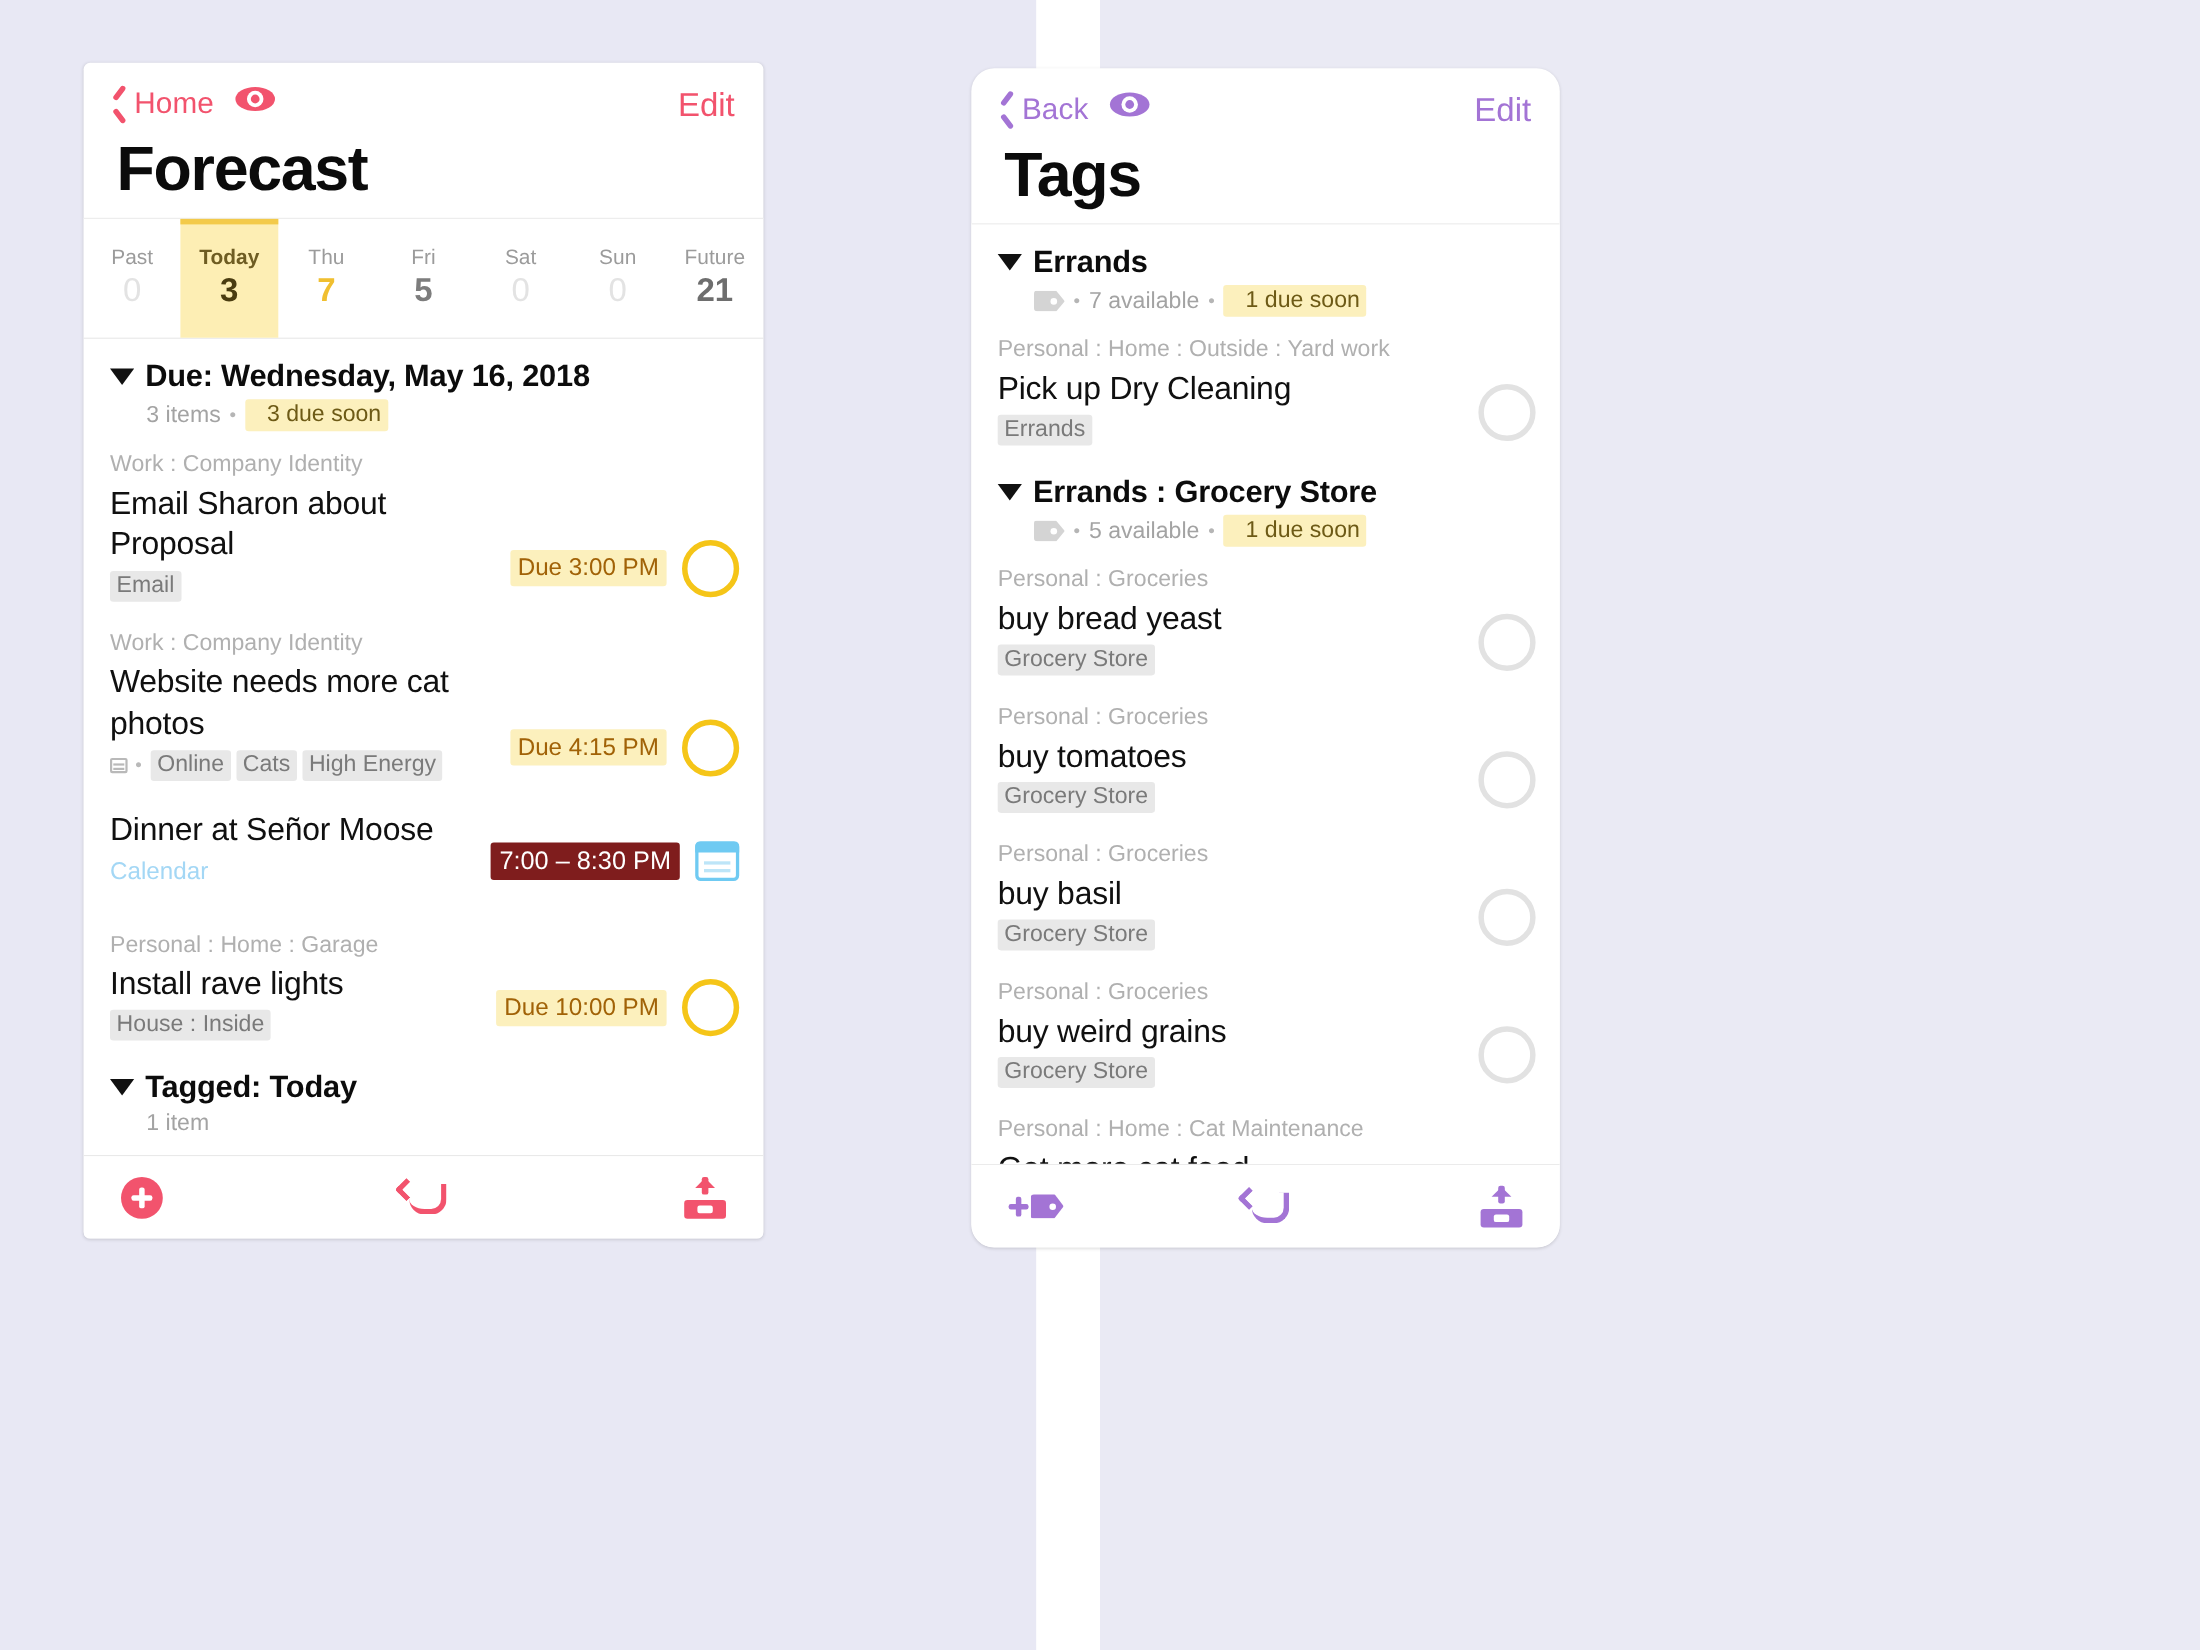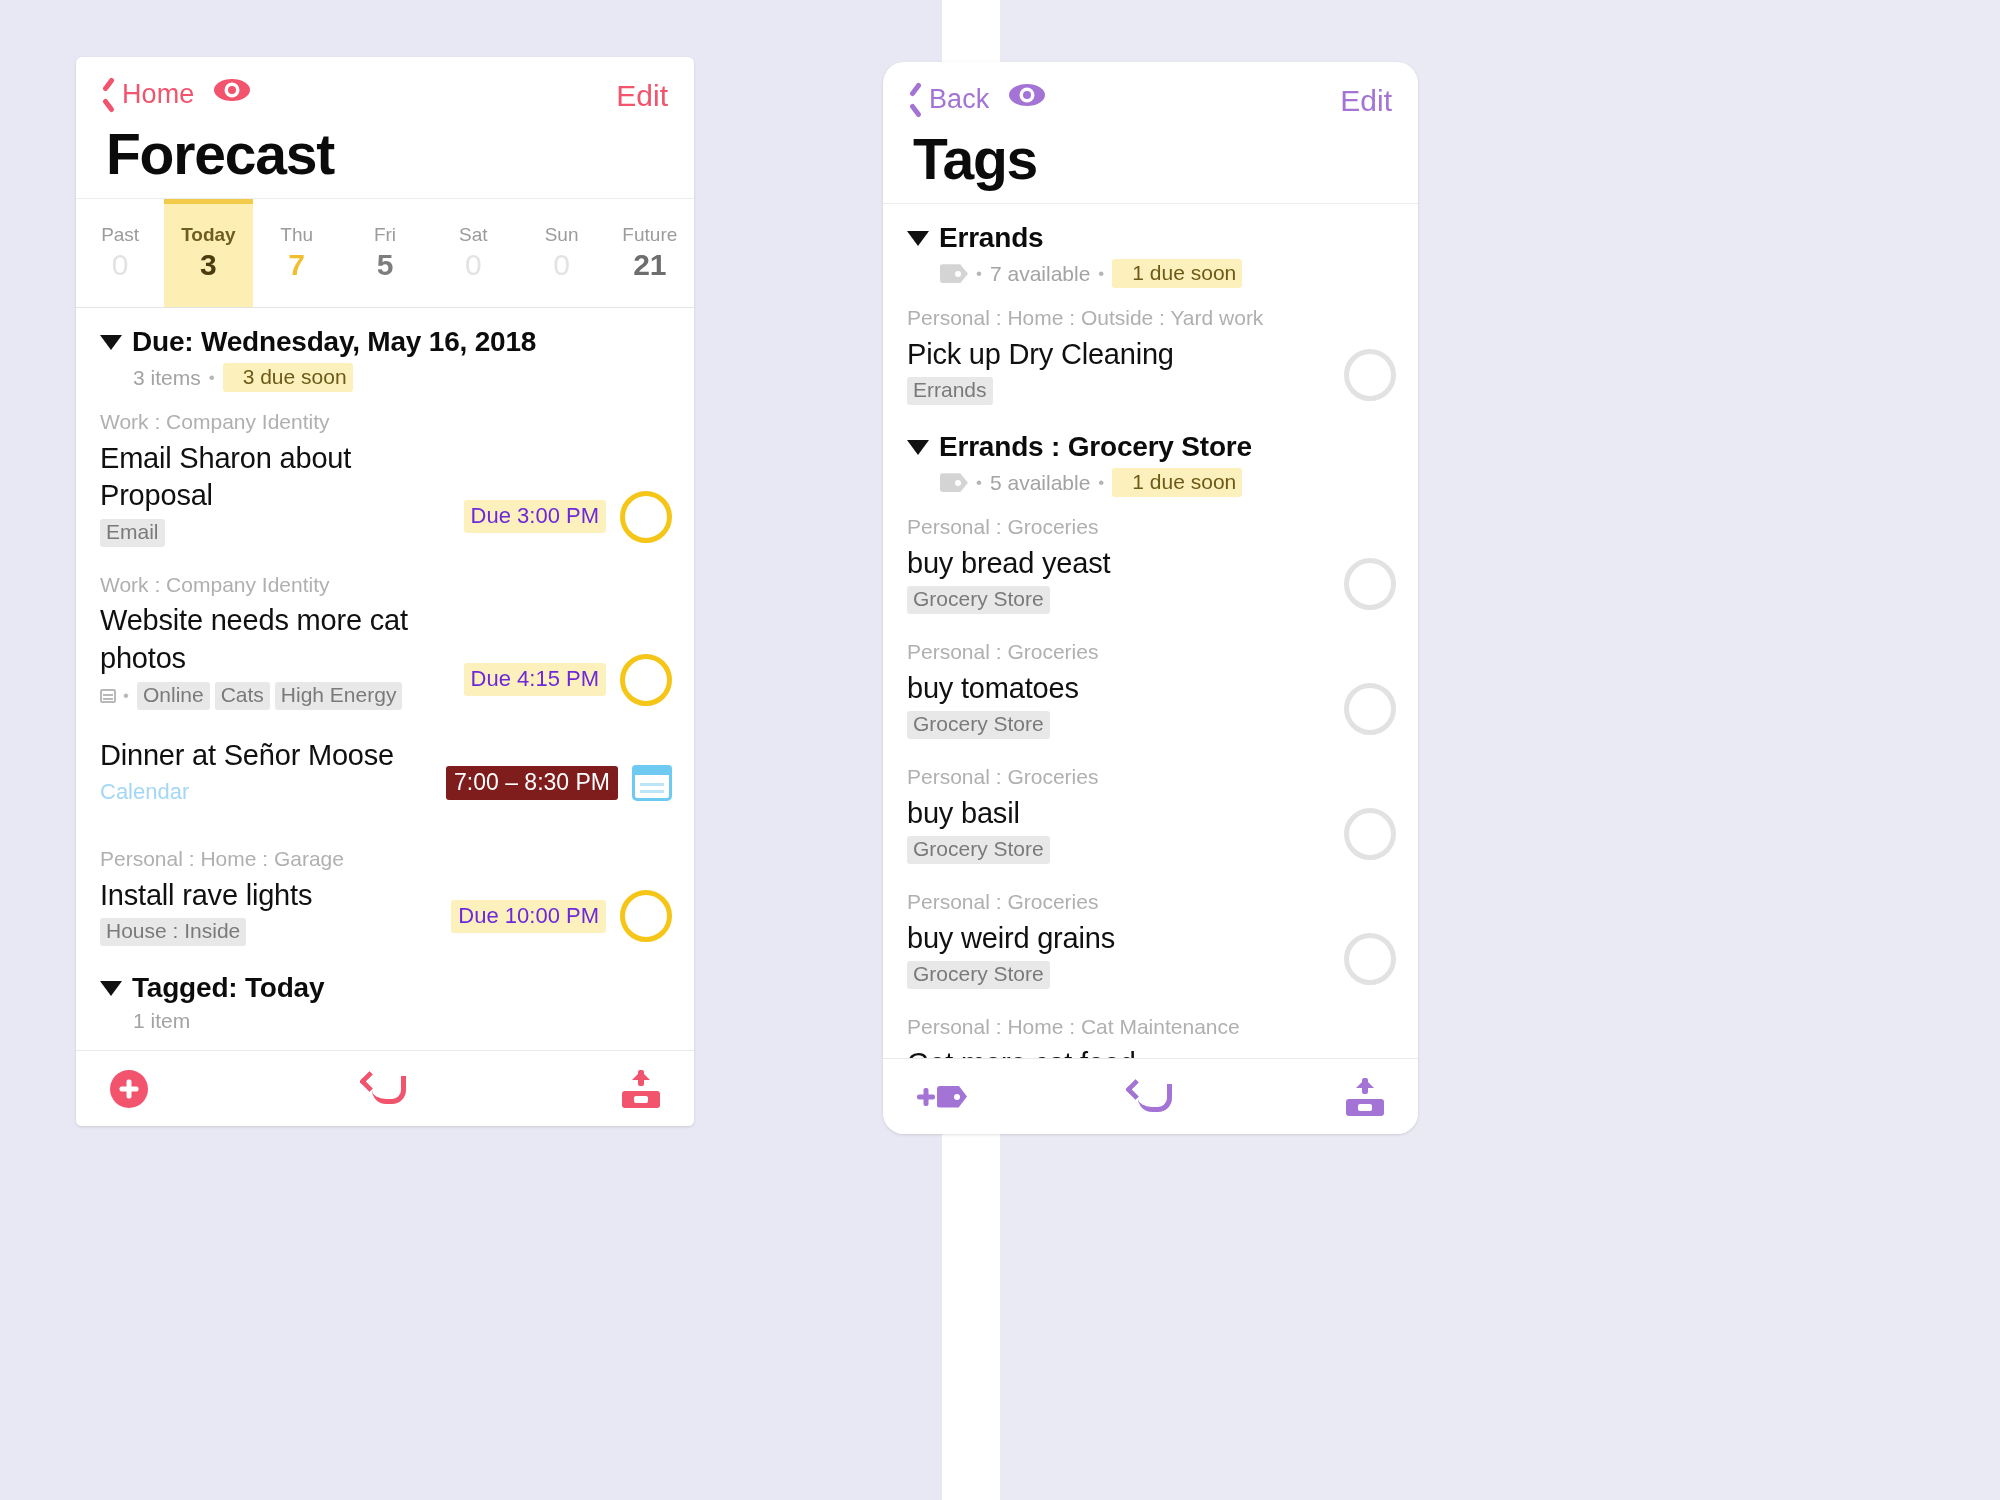--- a/index.html
+++ b/index.html
@@ -187,21 +187,21 @@
     height: 2px; background: #b9b9b9; box-shadow: 0 4px 0 #b9b9b9;
   }
   .bullet { color: #b9b9b9; font-size: 17px; margin-right: 3px; }
   .cal-label { font-size: 22px; color: #a3d7f5; margin-top: 5px; }
 
   .task-right {
     display: flex; align-items: center; gap: 14px;
     flex: none; align-self: flex-end; padding-bottom: 4px;
   }
   .due-badge {
-    background: #fcf0bd; color: #6d28d9; border-radius: 3px;
+    background: #fcf0bd; color: #a16207; border-radius: 3px;
     padding: 3px 7px 4px 7px; font-size: 22px; white-space: nowrap;
   }
   .time-badge {
     background: #7f1d1d; color: #ffffff; border-radius: 3px;
     padding: 3px 8px 4px 8px; font-size: 23px; white-space: nowrap;
   }
   .circle {
     width: 52px; height: 52px; border-radius: 50%;
     border: 5px solid #e2e2e2; flex: none;
   }

